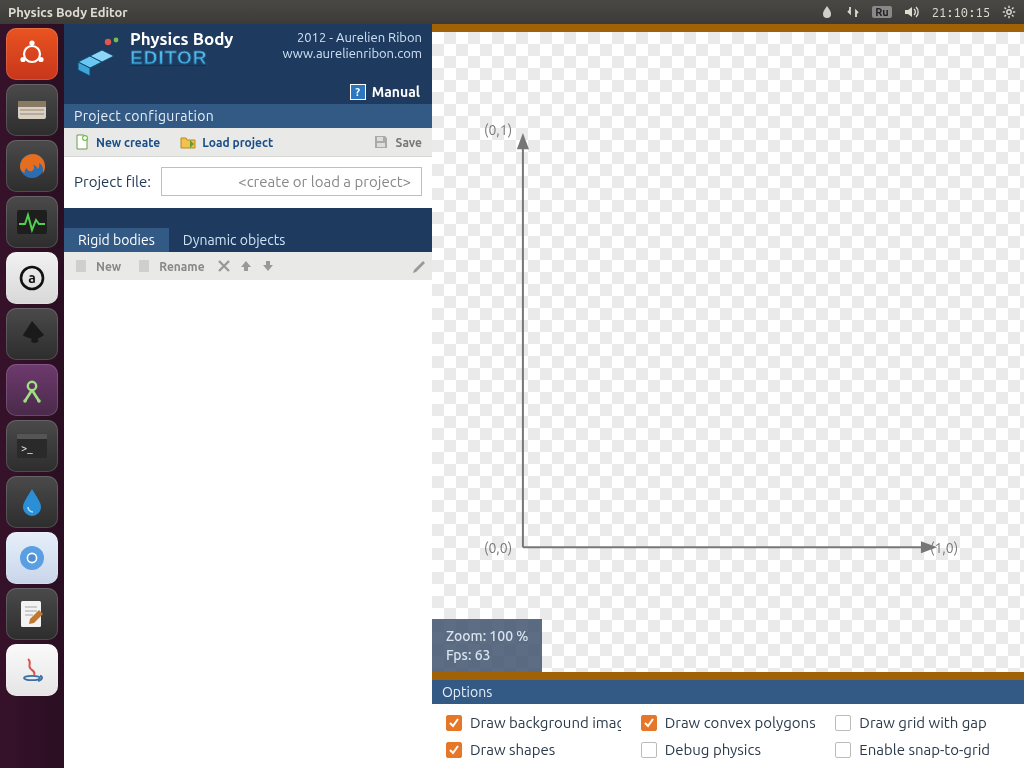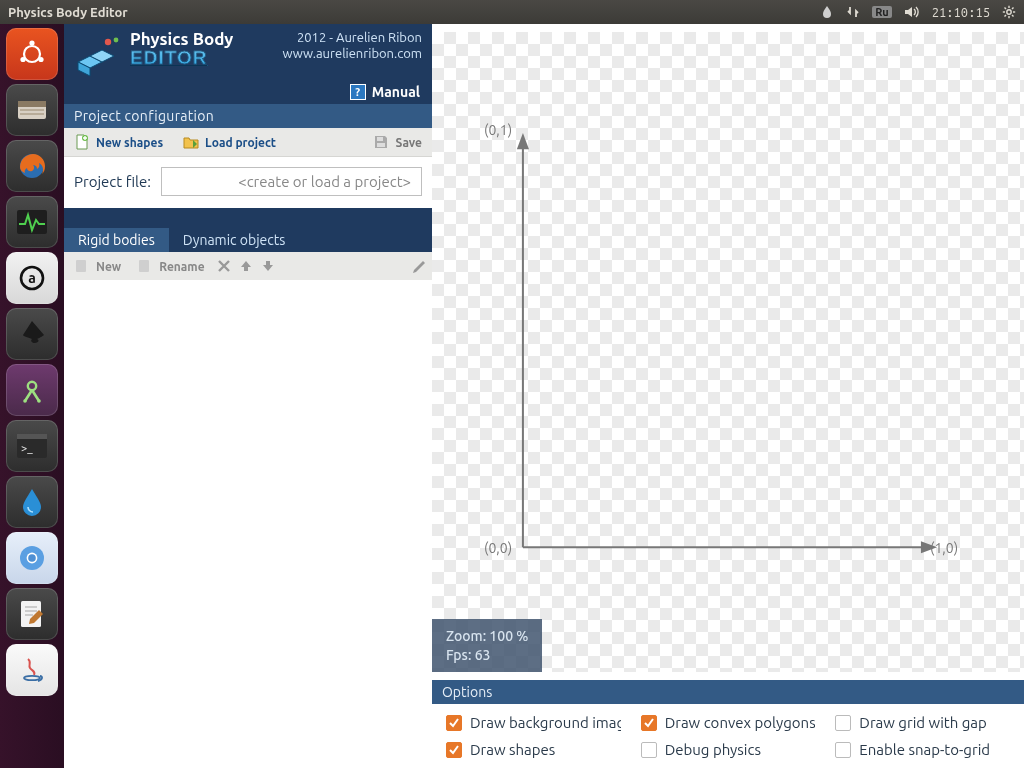--- a/index.html
+++ b/index.html
@@ -14,21 +14,21 @@
 .menubar .clock { font-family:"Ubuntu Mono",monospace; }
 
 
 .launcher { position:absolute; left:0; top:24px; bottom:0; width:64px; background:linear-gradient(90deg,#36122a,#2a0e22); display:flex; flex-direction:column; align-items:center; padding-top:4px; gap:4px; }
 .launcher .tile { width:52px; height:52px; border-radius:10px; display:flex; align-items:center; justify-content:center; background:linear-gradient(#4a4a4a,#2d2d2d); box-shadow:inset 0 0 0 1px rgba(255,255,255,.15); }
 .launcher .tile.ubuntu { background:linear-gradient(#e95420,#c7361b); }
 .launcher .tile.purple { background:linear-gradient(#6e3a6e,#4a2a4a); }
 .launcher .tile svg { display:block; }
 
 
-.app { position:absolute; left:64px; top:24px; right:0; bottom:0; background:#ffffff; display:flex;justify-content:center; }
+.app { position:absolute; left:64px; top:24px; right:0; bottom:0; background:#a16207; display:flex;justify-content:center; }
 
 
 .leftcol { width:368px; display:flex; flex-direction:column; background:#1f3a5f; }
 .header { padding:6px 10px 4px; display:flex; align-items:flex-start; color:#fff; }
 .logo { width:48px; height:48px; margin-right:8px; }
 .titleblock { display:flex; flex:1; }
 .appname { font-size:17px; font-weight:bold; line-height:1; }
 .appeditor { font-family:Impact,sans-serif; font-weight:900; font-size:19px; letter-spacing:1px; background:linear-gradient(#6cc6f2,#2b9fdd);text-decoration:underline; -webkit-background-clip:text; -webkit-text-fill-color:transparent; -webkit-text-stroke:0.5px #0b3454; }
 .credits { text-align:right; font-size:13px; color:#cfe3f6; line-height:1.2; }
 .manual { text-align:right; color:#fff; font-weight:bold; font-size:14px; padding:2px 12px 4px 0; display:flex; justify-content:flex-end; align-items:center; gap:6px; }
@@ -231,21 +231,21 @@
 
     <div class="section-head">Project configuration</div>
     <div class="section-body">
       <div class="projbar">
         <div class="btn bold">
           <svg class="ic" viewBox="0 0 16 16">
               <path d="M3 1h7l3 3v11H3z" fill="#fff" stroke="#6a9a52" stroke-width="1"></path>
               <circle cx="11" cy="4" r="3" fill="#6fbf4e"></circle>
               <path d="M11 2v4M9 4h4" stroke="#fff" stroke-width="1.4"></path>
             </svg>
-          <span>New shapes</span>
+          <span>New create</span>
         </div>
         <div class="btn bold">
           <svg class="ic" viewBox="0 0 16 16">
               <path d="M1 4h5l1 2h8v8H1z" fill="#f2c24d" stroke="#b78a20"></path>
               <path d="M10 6l4 4-4 4" fill="#5a9f3a"></path>
             </svg>
           <span>Load project</span>
         </div>
         <div class="btn save">
           <svg class="ic" viewBox="0 0 16 16">

